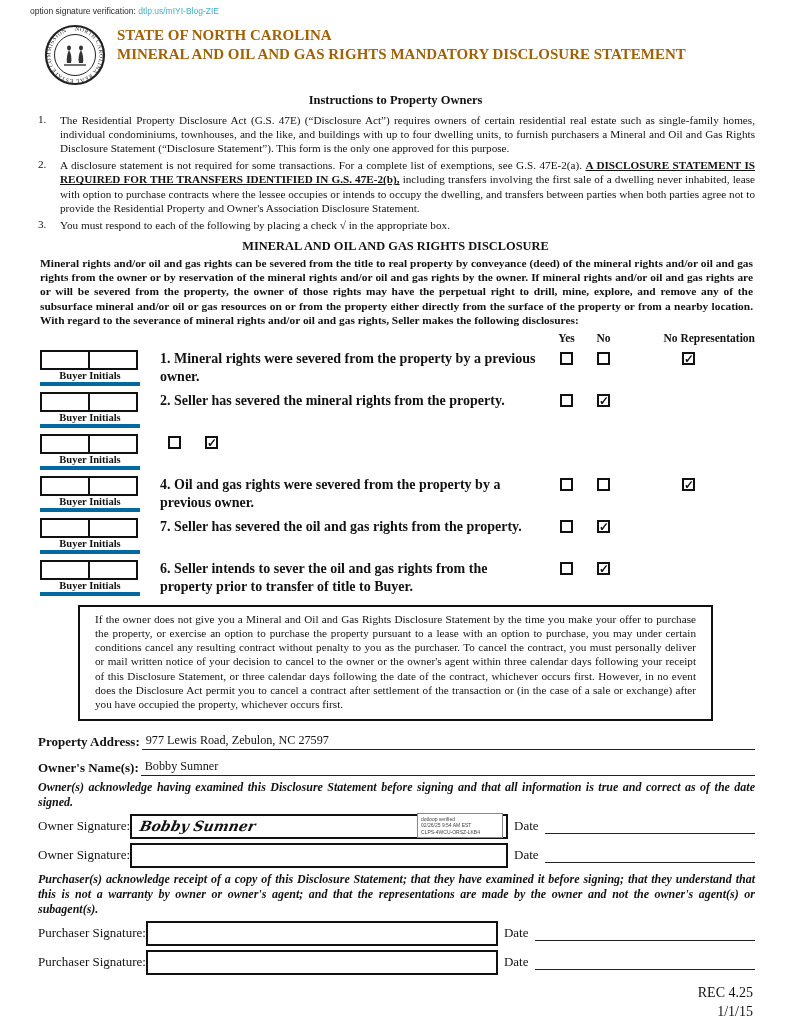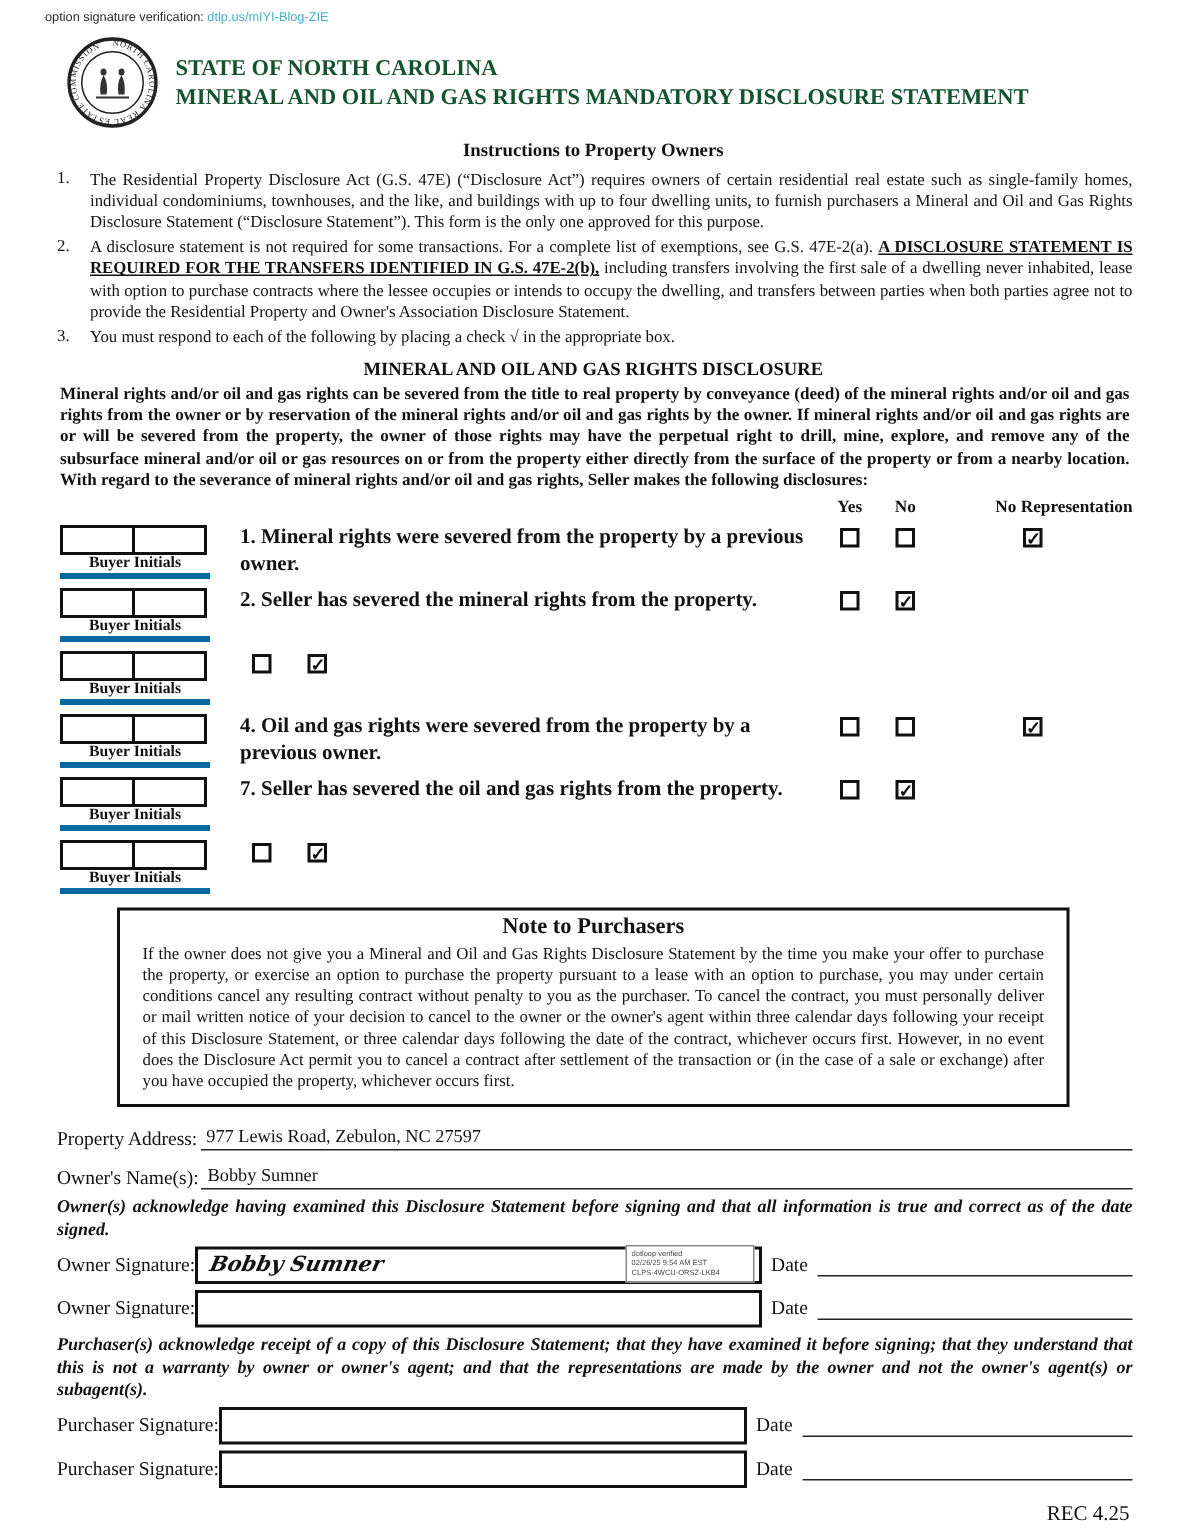--- a/index.html
+++ b/index.html
@@ -5,21 +5,21 @@
   * { margin:0; padding:0; box-sizing:border-box; }
   html,body { background:#fff; }
   .page { position:relative; width:791px; height:1024px; background:#ffffff;
           font-family:"Liberation Serif",serif; color:#121212; overflow:hidden; }
 
   .verify { margin:6px 0 0 30px; font-family:"Liberation Sans",sans-serif; font-size:8.5px; color:#2a2a2a; }
   .verify .vlink { color:#45b0c6; cursor:pointer; }
 
   .hdr { display:flex; margin:8px 0 0 44px; gap:11px; }
   .seal { width:62px; height:62px; flex:none; }
-  .titles { margin-top:13px; font-weight:bold; font-size:15px; line-height:1.28; color:#14532d; }
+  .titles { margin-top:2px; font-weight:bold; font-size:15px; line-height:1.28; color:#a16207; }
 
   .instr-h { text-align:center; font-weight:bold; font-size:12.5px; margin-top:7px; }
 
   .olist { margin:5px 36px 0 38px; }
   .oitem { display:flex; margin-bottom:3px; }
   .onum  { width:22px; flex:none; font-size:11.2px; }
   .otext { flex:1; font-size:11.2px; line-height:1.26; text-align:justify; }
   .emph  { font-weight:bold; text-decoration:underline; }
 
   .disc-h { text-align:center; font-weight:bold; font-size:12.4px; margin-top:7px; }
@@ -42,21 +42,21 @@
   .cbcell.norep { width:133px; }
   .cb    { width:13px; height:13px; border:2px solid #111; font-size:12px; line-height:11px;
            text-align:center; font-weight:bold; background:#fff; }
 
   .notebox { margin:9px 78px 0; border:2px solid #111; padding:3px 15px 8px; }
   .note-h { text-align:center; font-weight:bold; font-size:15px; }
   .note-b { font-size:11.2px; line-height:1.26; text-align:justify; margin-top:2px; }
 
   .fieldrow { display:flex; align-items:flex-end; margin:12px 36px 0 38px; font-size:13px; }
   .fieldrow.tight { margin-top:9px; }
-  .flabel { flex:none; padding-right:2px; }
+  .flabel { flex:none; padding-right:2px;font-weight:bold; }
   .fline  { flex:1; border-bottom:1.5px solid #222; font-size:12.2px; padding:0 0 1px 4px; min-height:15px; }
 
   .ack { margin:4px 36px 0 38px; font-weight:bold; font-style:italic; font-size:12px;
          line-height:1.25; text-align:justify; }
 
   .sigrow { display:flex; align-items:center; margin:4px 36px 0 38px; font-size:13px; }
   .siglabel { flex:none; }
   .sigbox { flex:none; width:378px; height:25px; border:2px solid #111; position:relative;
             display:flex; align-items:center; padding-left:8px; background:#fff; }
   .sigbox.purch { width:352px; }
@@ -224,32 +224,32 @@
     </div>
 
     <div class="grow">
       <div class="bi">
         <div class="bi-boxes">
           <div class="bi-box"></div>
           <div class="bi-box"></div>
         </div>
         <div class="bi-label">Buyer Initials</div>
       </div>
+      <div class="q">6. Seller intends to sever the oil and gas rights from the property prior to transfer of title to Buyer.</div>
       <div class="cbcell">
           <div class="cb"></div>
         </div>
       <div class="cbcell">
           <div class="cb">✓</div>
         </div>
       <div class="cbcell norep"></div>
     </div>
   </div>
 
   <div class="notebox">
-    <div class="note-h">Note to Purchasers</div>
     <div class="note-b">If the owner does not give you a Mineral and Oil and Gas Rights Disclosure Statement by the time you make your offer to purchase the property, or exercise an option to purchase the property pursuant to a lease with an option to purchase, you may under certain conditions cancel any resulting contract without penalty to you as the purchaser. To cancel the contract, you must personally deliver or mail written notice of your decision to cancel to the owner or the owner's agent within three calendar days following your receipt of this Disclosure Statement, or three calendar days following the date of the contract, whichever occurs first. However, in no event does the Disclosure Act permit you to cancel a contract after settlement of the transaction or (in the case of a sale or exchange) after you have occupied the property, whichever occurs first.</div>
   </div>
 
   <div class="fieldrow">
     <div class="flabel">Property Address:</div>
     <div class="fline">977 Lewis Road, Zebulon, NC 27597</div>
   </div>
 
   <div class="fieldrow tight">
     <div class="flabel">Owner's Name(s):</div>
@@ -290,15 +290,16 @@
 
   <div class="sigrow">
     <div class="siglabel">Purchaser Signature:</div>
     <div class="sigbox purch"></div>
     <div class="datelabel">Date</div>
     <div class="dateline"></div>
   </div>
 
   <div class="footer">
     <div>REC 4.25</div>
+    <div>1/1/15</div>
   </div>
 
 </div>
 
 </body></html>

